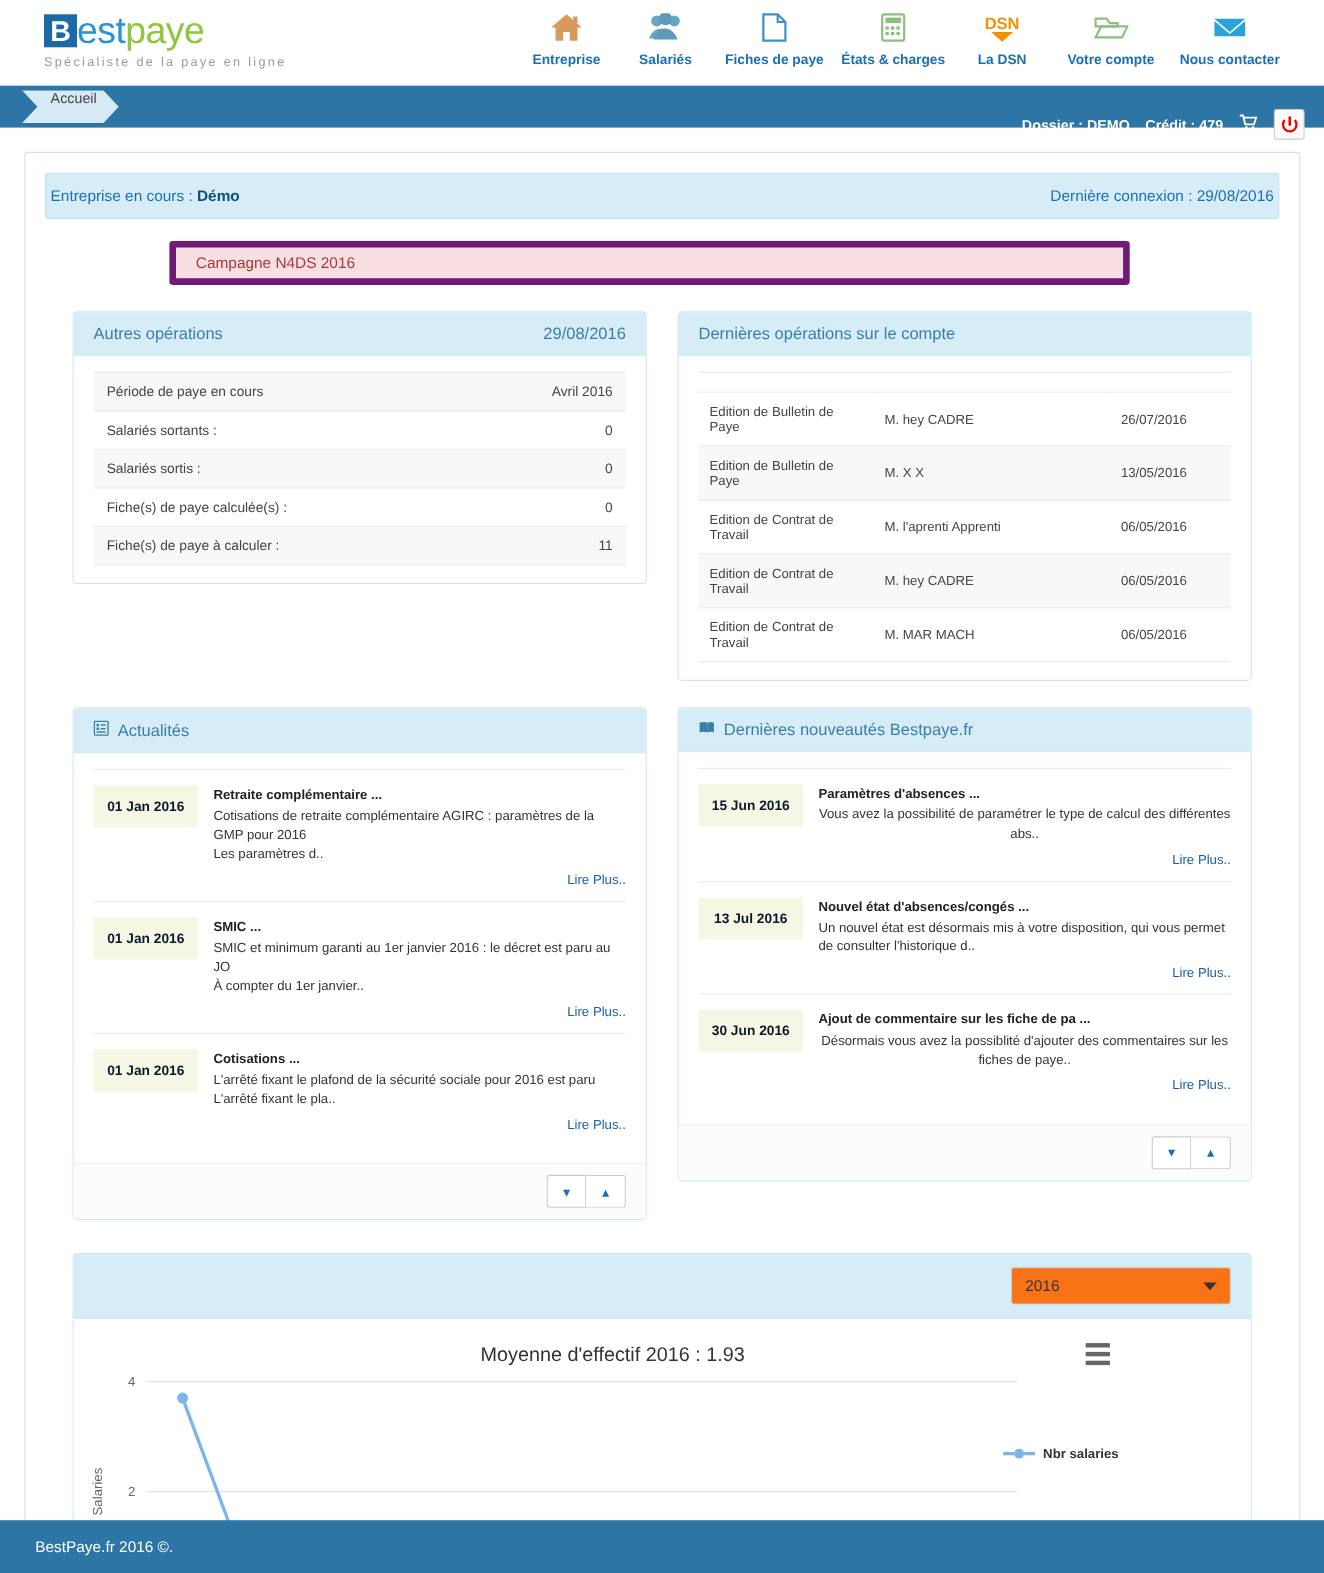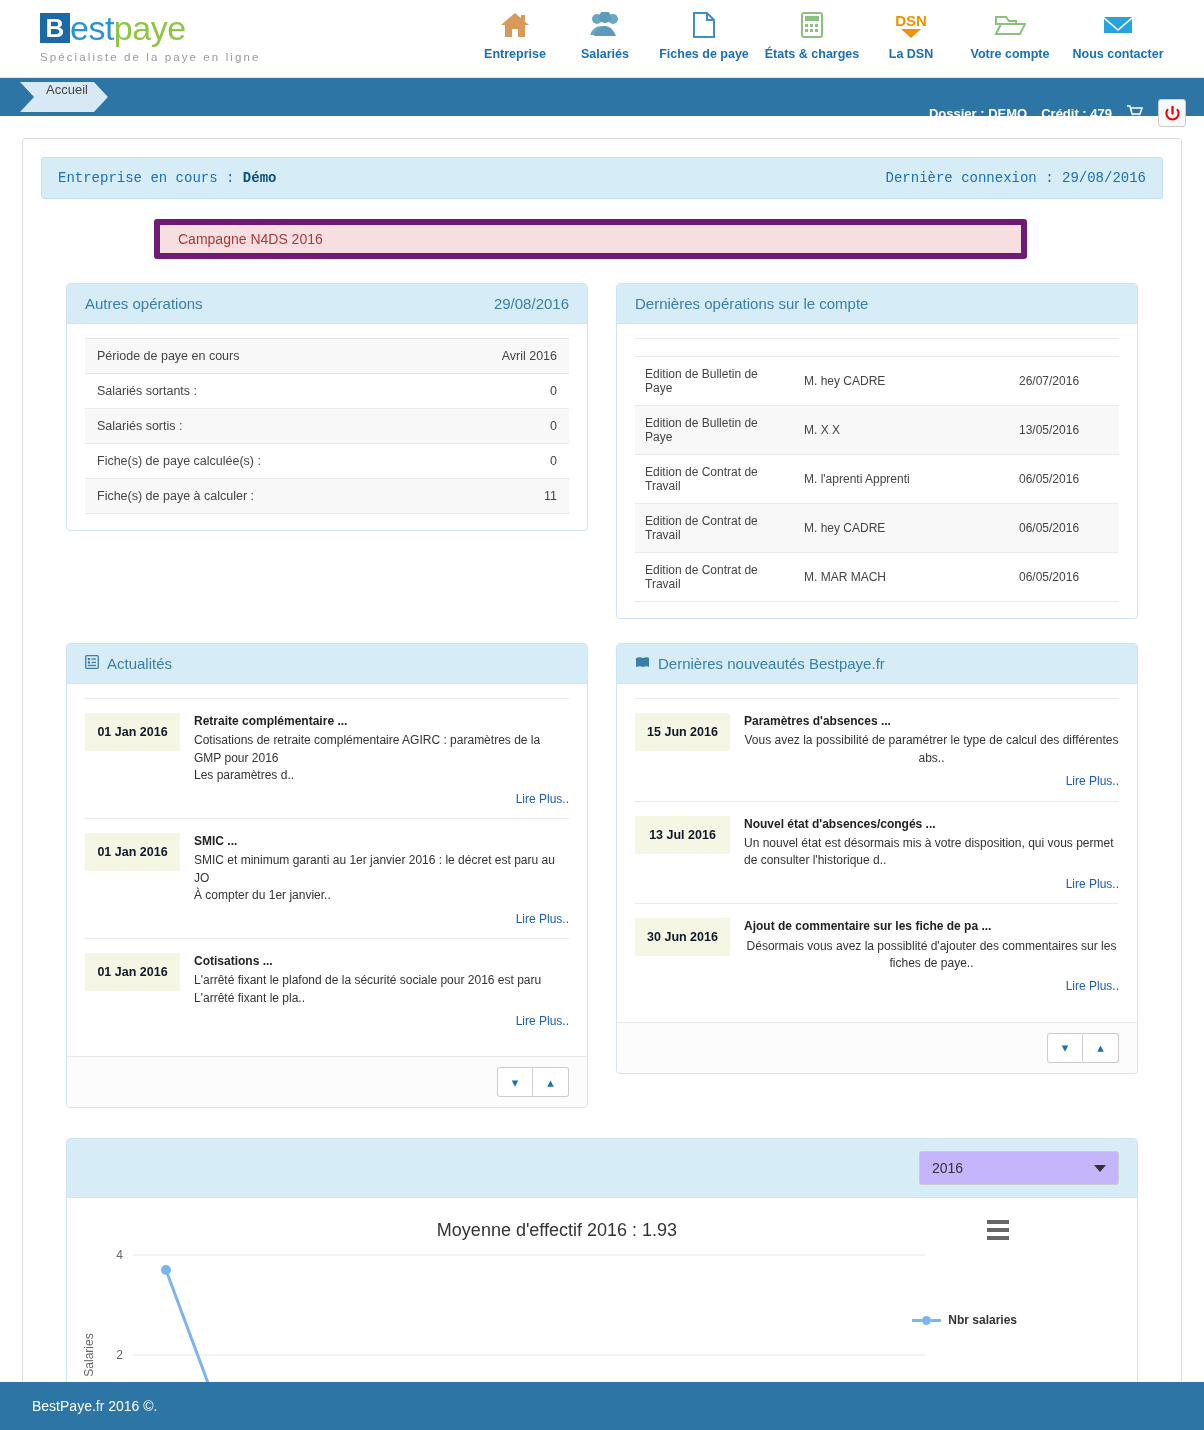--- a/index.html
+++ b/index.html
@@ -72,21 +72,21 @@
     padding: 22px 22px 0 22px; background: #ffffff;
   }
   .content-card {
     border: 1px solid #dedede; border-radius: 3px; background: #fff;
     padding: 18px; min-height: 1230px;
   }
 
   .entbar {
     background: #d6ecf7; border: 1px solid #c3e1f0; border-radius: 3px;
     height: 42px; display: flex; align-items: center; justify-content: space-between;
-    padding: 0 16px; color: #1a6fb5; font-size: 14px; font-family: Liberation Mono, monospace;
+    padding: 0 4px; color: #1a6fb5; font-size: 14px;
   }
   .entbar b { color: #0d4f80; }
 
   .campaign {
     margin: 20px 0 0 113px; width: 873px; height: 40px;
     background: #f7dfe1; border: 6px solid #701a75; border-radius: 3px;
     display: flex; align-items: center; padding: 0 18px;
     color: #a43b3b; font-size: 14px;
   }
 
@@ -150,21 +150,21 @@
   .btn-arrow:first-child { border-radius: 3px 0 0 3px; }
   .btn-arrow:last-child { border-radius: 0 3px 3px 0; border-left: none; }
 
   
   .chart-panel { margin: 30px 25px 0 25px; border: 1px solid #cfe5f2; border-radius: 4px; }
   .chart-head {
     background: #d6ecf7; padding: 12px 18px; display: flex; justify-content: flex-end;
     border-bottom: 1px solid #cfe5f2;
   }
   .year-select {
-    width: 200px; height: 34px; background: #c4b5fd; border: 1px solid #ccc;
+    width: 200px; height: 34px; background: #f97316; border: 1px solid #ccc;
     border-radius: 3px; display: flex; align-items: center; justify-content: space-between;
     padding: 0 12px; font-size: 14px; color: #333; cursor: pointer;
   }
   .caret { width: 0; height: 0; border-left: 6px solid transparent;
            border-right: 6px solid transparent; border-top: 7px solid #333; }
   .chart-body { background: #fff; padding: 16px 8px 16px 8px; position: relative; height: 310px; }
   .chart-title {
     text-align: center; font-size: 18px; color: #333; margin-left: -90px; padding-top: 6px;
   }
   .hamburger { position: absolute; right: 128px; top: 22px; cursor: pointer; }

